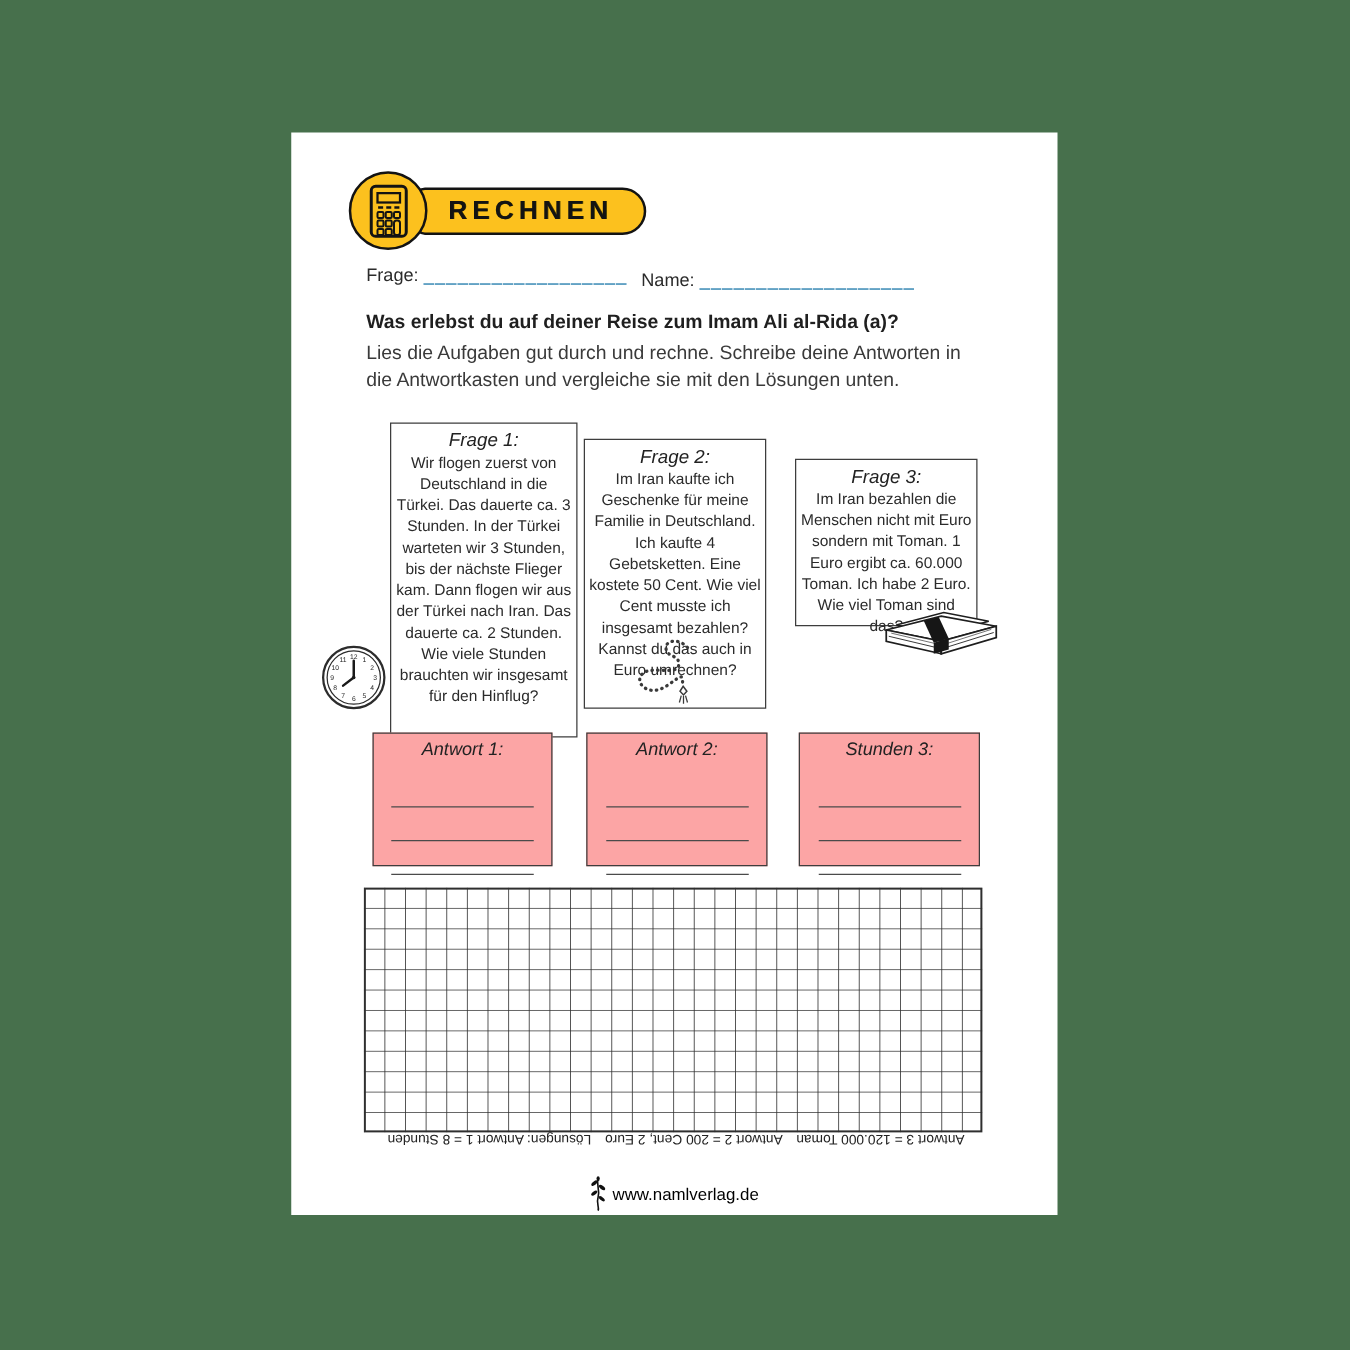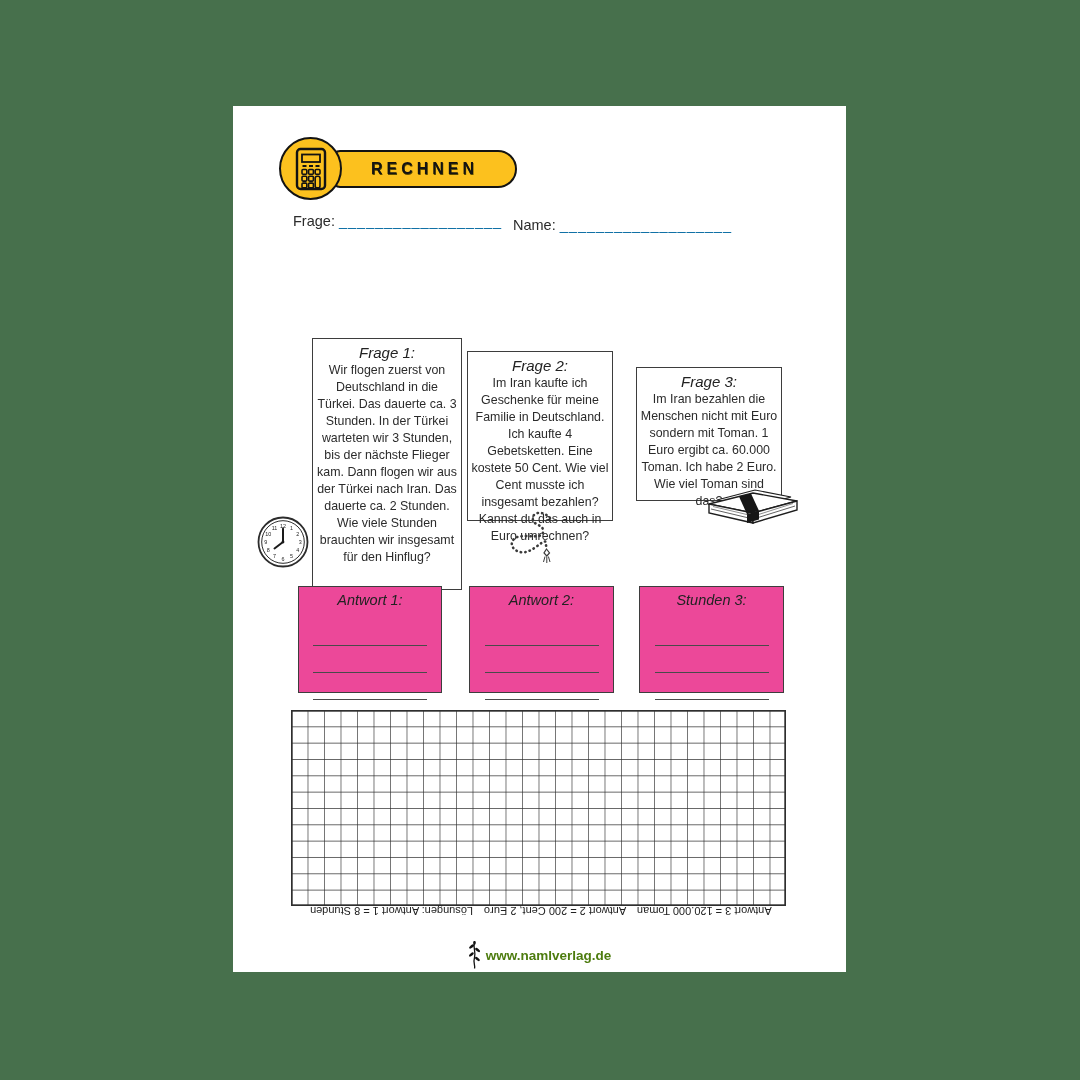--- a/index.html
+++ b/index.html
@@ -16,21 +16,21 @@
   }
   
   .badge-pill {
     position:absolute; left:99px; top:44px; width:185px; height:38px;
     background:#FCC11E; border:2.5px solid #131313;
     border-radius:8px 19px 19px 8px;
     display:flex; align-items:center; justify-content:center;
     z-index:1;
   }
   .badge-pill span {
-    font-size:16px; font-weight:bold; letter-spacing:4px; color:#131313;
+    font-size:21px; font-weight:bold; letter-spacing:4px; color:#131313;
     text-shadow:0.5px 0.5px 0 #5a4a00;
   }
   .badge-circle {
     position:absolute; left:46px; top:31px; width:63px; height:63px;
     background:#FCC11E; border:2.5px solid #131313; border-radius:50%;
     display:flex; align-items:center; justify-content:center;
     z-index:2;
   }
   
   .field-row { position:absolute; left:60px; top:107px; width:500px; font-size:14.5px; color:#2b2b2b; }
@@ -41,29 +41,29 @@
   .intro .title { font-size:15.5px; font-weight:bold; color:#1f1f1f; margin-bottom:5px; }
   .intro .line { font-size:15.5px; color:#3a3a3a; line-height:1.42; }
   
   .qbox {
     position:absolute; background:#fff; border:1.5px solid #3d3d3d;
     text-align:center; padding:3px 3px;
   }
   .qbox .qlabel { font-style:italic; font-size:15px; color:#222; margin:2px 0 1px 0; }
   .qbox .qtext { font-size:12.4px; line-height:1.37; color:#2b2b2b; }
   .qbox1 { left:63px;  top:232px; width:150px; height:252px;margin-left:16px; }
-  .qbox2 { left:234px; top:245px; width:146px; height:170px; }
+  .qbox2 { left:234px; top:245px; width:146px; height:216px; }
   .qbox3 { left:403px; top:261px; width:146px; height:134px; }
   .illu { position:absolute; z-index:3; }
   .illu-clock { left:23px;  top:409px; }
   .illu-beads { left:272px; top:402px; }
   .illu-money { left:468px; top:379px; }
   
   .abox {
-    position:absolute; top:480px; height:107px; background:#ec4899;
+    position:absolute; top:480px; height:107px; background:#fca5a5;
     border:1.5px solid #3d3d3d; text-align:center; padding-top:5px;
   }
   .abox .alabel { font-style:italic; font-size:14.5px; color:#222; }
   .abox1 { left:65px;  width:144px; }
   .abox2 { left:236px; width:145px; }
   .abox3 { left:406px; width:145px; }
   .ans-line {
     width:114px; margin:0 auto; height:27px;
     border-bottom:1.5px solid #4a4a4a;
   }
@@ -75,21 +75,21 @@
     position:absolute; left:77px; top:799px; width:462px;
     display:flex; justify-content:space-between;
     font-size:11px; color:#222;
   }
   .solutions span { display:inline-block; transform:rotate(180deg); }
   
   .footer {
     position:absolute; left:0; top:835px; width:100%;
     display:flex; align-items:center; justify-content:center; gap:5px;
   }
-  .footer .site { font-size:13.5px; font-weight:bold; color:#4d7c0f; }
+  .footer .site { font-size:13.5px; font-weight:normal; color:#000000; }
 </style>
 </head>
 <body>
 
 <div class="page">
 
   <div class="badge-pill">
     <span>RECHNEN</span>
   </div>
   <div class="badge-circle">
@@ -112,20 +112,25 @@
 
   <div class="field-row">
     <span>Frage:</span>
     <span class="blank">__________________</span>
     <span class="fld-name">
       <span>Name:</span>
       <span class="blank">___________________</span>
     </span>
   </div>
 
+  <div class="intro">
+    <div class="title">Was erlebst du auf deiner Reise zum Imam Ali al-Rida (a)?</div>
+    <div class="line">Lies die Aufgaben gut durch und rechne. Schreibe deine Antworten in</div>
+    <div class="line">die Antwortkasten und vergleiche sie mit den Lösungen unten.</div>
+  </div>
 
   <div class="qbox qbox1">
     <div class="qlabel">Frage 1:</div>
     <div class="qtext">Wir flogen zuerst von Deutschland in die Türkei. Das dauerte ca. 3 Stunden. In der Türkei warteten wir 3 Stunden, bis der nächste Flieger kam. Dann flogen wir aus der Türkei nach Iran. Das dauerte ca. 2 Stunden. Wie viele Stunden brauchten wir insgesamt für den Hinflug?</div>
   </div>
   <div class="qbox qbox2">
     <div class="qlabel">Frage 2:</div>
     <div class="qtext">Im Iran kaufte ich Geschenke für meine Familie in Deutschland. Ich kaufte 4 Gebetsketten. Eine kostete 50 Cent. Wie viel Cent musste ich insgesamt bezahlen? Kannst du das auch in Euro umrechnen?</div>
   </div>
   <div class="qbox qbox3">

